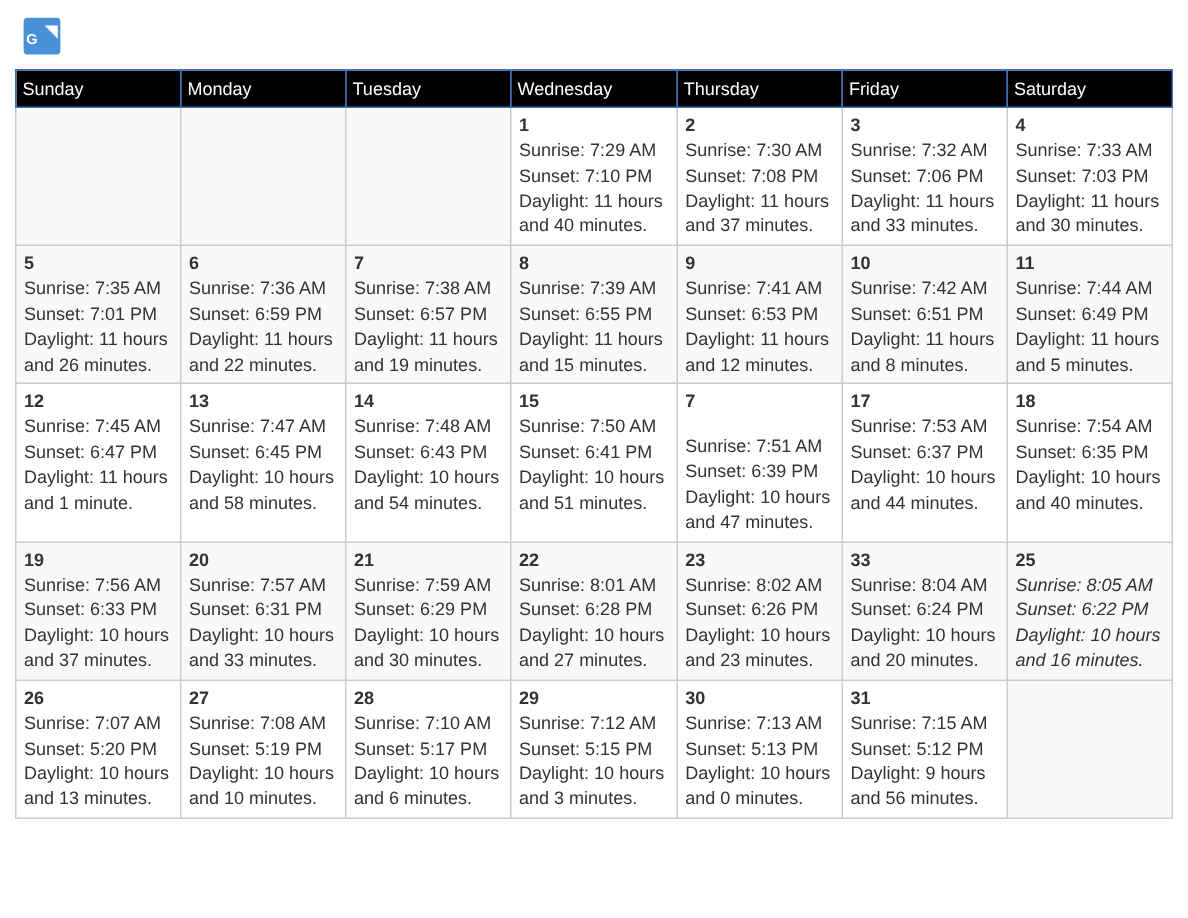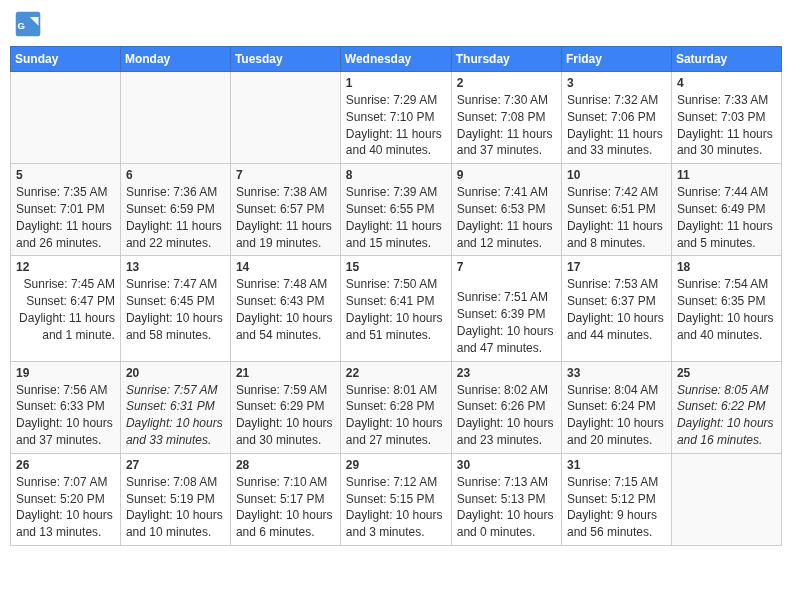--- a/index.html
+++ b/index.html
@@ -46,27 +46,27 @@
     .location {
       font-size: 14px;
       color: #555;
     }
     .calendar {
       width: 100%;
       border-collapse: collapse;
       border: 1px solid #ccc;
     }
     .calendar th {
-      background-color: #3b82f6;
+      background-color: #000000;
       color: #fff;
       font-size: 12px;
       padding: 5px 4px;
       text-align: left;
       border: 1px solid #3a6fbb;
-      font-weight: bold;
+      font-weight: normal;
     }
     .calendar td {
       vertical-align: top;
       border: 1px solid #ccc;
       padding: 4px 5px;
       width: 113px;
       height: 90px;
       font-size: 10px;
       color: #333;
       background: #fff;
@@ -206,21 +206,21 @@
           <div class="day-number">11</div>
           <div class="day-info" style="white-space: pre-line;">Sunrise: 7:44 AM
 Sunset: 6:49 PM
 Daylight: 11 hours
 and 5 minutes.</div>
         </td>
       </tr>
       <tr>
         <td>
           <div class="day-number">12</div>
-          <div class="day-info" style="white-space: pre-line; text-align: right;">Sunrise: 7:45 AM
+          <div class="day-info" style="white-space: pre-line;">Sunrise: 7:45 AM
 Sunset: 6:47 PM
 Daylight: 11 hours
 and 1 minute.</div>
         </td>
         <td>
           <div class="day-number">13</div>
           <div class="day-info" style="white-space: pre-line;">Sunrise: 7:47 AM
 Sunset: 6:45 PM
 Daylight: 10 hours
 and 58 minutes.</div>
@@ -264,21 +264,21 @@
       <tr>
         <td>
           <div class="day-number">19</div>
           <div class="day-info" style="white-space: pre-line;">Sunrise: 7:56 AM
 Sunset: 6:33 PM
 Daylight: 10 hours
 and 37 minutes.</div>
         </td>
         <td>
           <div class="day-number">20</div>
-          <div class="day-info" style="white-space: pre-line; font-style: italic;">Sunrise: 7:57 AM
+          <div class="day-info" style="white-space: pre-line;">Sunrise: 7:57 AM
 Sunset: 6:31 PM
 Daylight: 10 hours
 and 33 minutes.</div>
         </td>
         <td>
           <div class="day-number">21</div>
           <div class="day-info" style="white-space: pre-line;">Sunrise: 7:59 AM
 Sunset: 6:29 PM
 Daylight: 10 hours
 and 30 minutes.</div>

